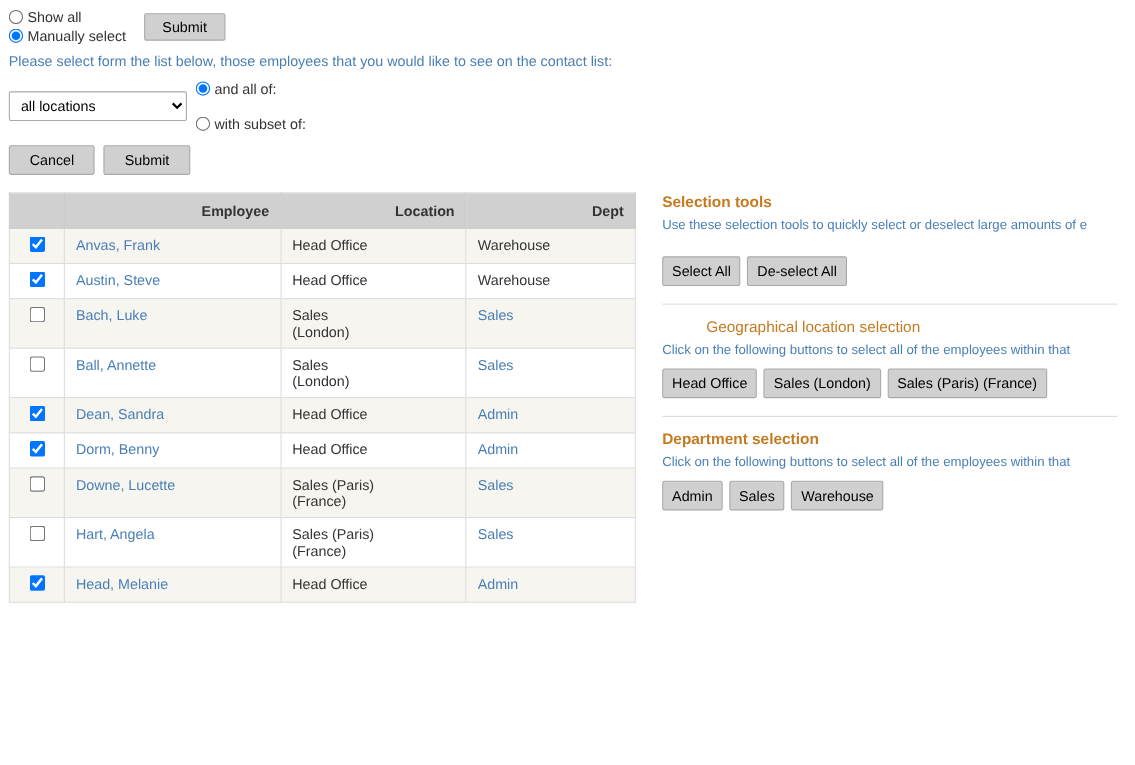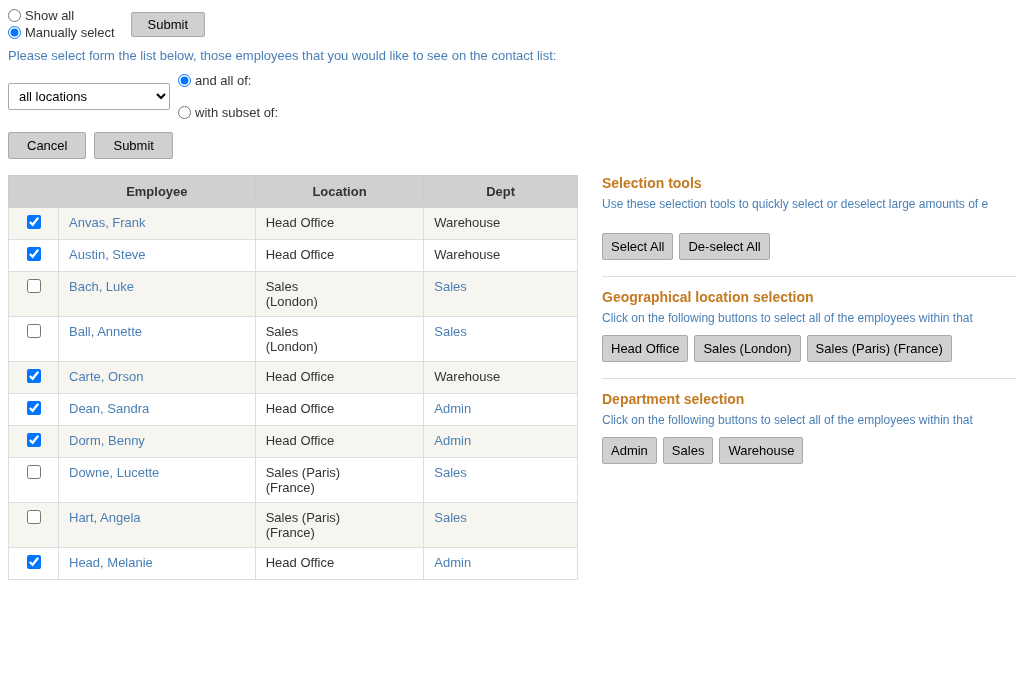--- a/index.html
+++ b/index.html
@@ -95,21 +95,21 @@
     }
     .employee-table {
       width: 100%;
       border-collapse: collapse;
       border: 1px solid #ccc;
     }
     .employee-table thead tr {
       background: #d0d0d0;
     }
     .employee-table thead th {
-      text-align: center;
+      text-align: right;
       padding: 8px 10px;
       font-weight: bold;
       font-size: 13px;
       border: 1px solid #ccc;
     }
     .employee-table thead th:first-child {
       width: 50px;
     }
     .employee-table tbody tr {
       border-bottom: 1px solid #ddd;
@@ -162,22 +162,23 @@
       background: #d0d0d0;
       border: 1px solid #aaa;
       padding: 5px 8px;
       font-size: 13px;
       cursor: pointer;
       border-radius: 2px;
     }
     .geo-title {
       font-size: 14px;
       color: #c47a20;
-      font-weight: bold;
+      font-weight: normal;
       margin-bottom: 6px;
+      margin-left: 40px;
     }
     .geo-desc {
       font-size: 12px;
       color: #333;
       margin-bottom: 10px;
     }
     .geo-desc span {
       color: #4a7fb5;
     }
     .geo-buttons {
@@ -290,26 +291,20 @@
           </tr>
           <tr>
             <td><input type="checkbox" style=""></td>
             <td class="name-cell">Ball, Annette</td>
             <td style="white-space: pre-line;">Sales
 (London)</td>
             <td style="color: rgb(74, 127, 181);">Sales</td>
           </tr>
           <tr>
             <td><input type="checkbox" checked="" style=""></td>
-            <td class="name-cell">Carte, Orson</td>
-            <td style="white-space: pre-line;">Head Office</td>
-            <td>Warehouse</td>
-          </tr>
-          <tr>
-            <td><input type="checkbox" checked="" style=""></td>
             <td class="name-cell">Dean, Sandra</td>
             <td style="white-space: pre-line;">Head Office</td>
             <td style="color: rgb(74, 127, 181);">Admin</td>
           </tr>
           <tr>
             <td><input type="checkbox" checked="" style=""></td>
             <td class="name-cell">Dorm, Benny</td>
             <td style="white-space: pre-line;">Head Office</td>
             <td style="color: rgb(74, 127, 181);">Admin</td>
           </tr>

